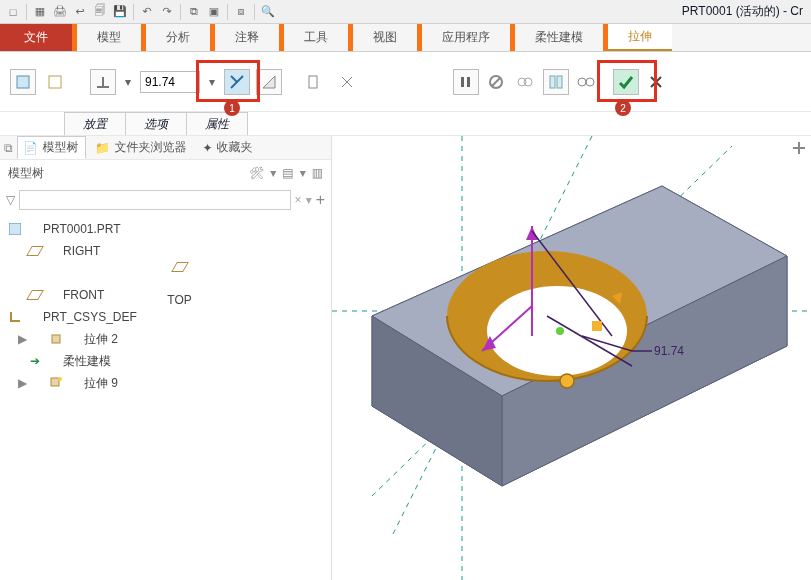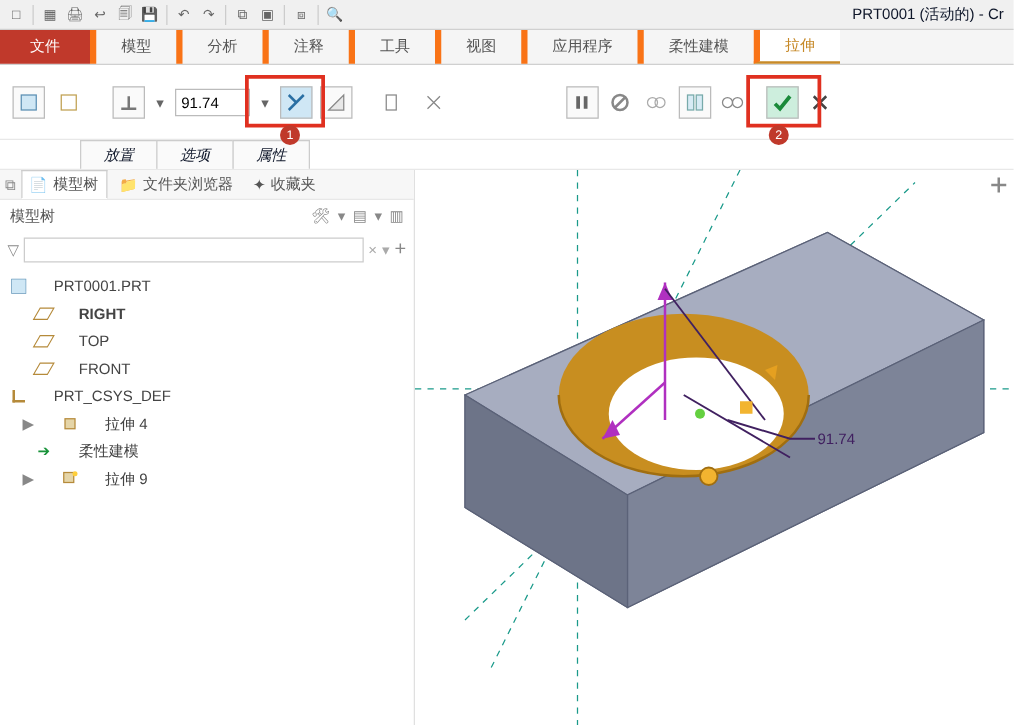--- a/index.html
+++ b/index.html
@@ -221,27 +221,27 @@
     </div>
     <div class="tree">
       <div class="node">
         <span class="ico">
             <svg width="12" height="12">
               <rect width="12" height="12" fill="#cfe7f5" stroke="#5a8fb3"></rect>
             </svg>
           </span>
         <span>PRT0001.PRT</span>
       </div>
-      <div class="node" style="padding-left:28px;font-weight:bold;">
+      <div class="node" style="padding-left:28px;">
         <span class="ico">
             <span class="parallelogram"></span>
           </span>
         <span>RIGHT</span>
       </div>
-      <div class="node" style="padding-left:28px;">
+      <div class="node" style="padding-left:28px;flex-direction:column;">
         <span class="ico">
             <span class="parallelogram"></span>
           </span>
         <span>TOP</span>
       </div>
       <div class="node" style="padding-left:28px;">
         <span class="ico">
             <span class="parallelogram"></span>
           </span>
         <span>FRONT</span>
@@ -252,21 +252,21 @@
           </span>
         <span>PRT_CSYS_DEF</span>
       </div>
       <div class="node" style="padding-left:18px;">
         <span class="exp">▶</span>
         <span class="ico">
             <svg width="12" height="12">
               <rect x="2" y="2" width="8" height="8" fill="#e5d5a8" stroke="#b58a3a"></rect>
             </svg>
           </span>
-        <span>拉伸 4</span>
+        <span>拉伸 2</span>
       </div>
       <div class="node" style="padding-left:28px;">
         <span class="ico" style="color:#19933a;">➔</span>
         <span>柔性建模</span>
       </div>
       <div class="node" style="padding-left:18px;">
         <span class="exp">▶</span>
         <span class="ico">
             <svg width="14" height="14">
               <rect x="2" y="2" width="8" height="8" fill="#e5d5a8" stroke="#b58a3a"></rect>

